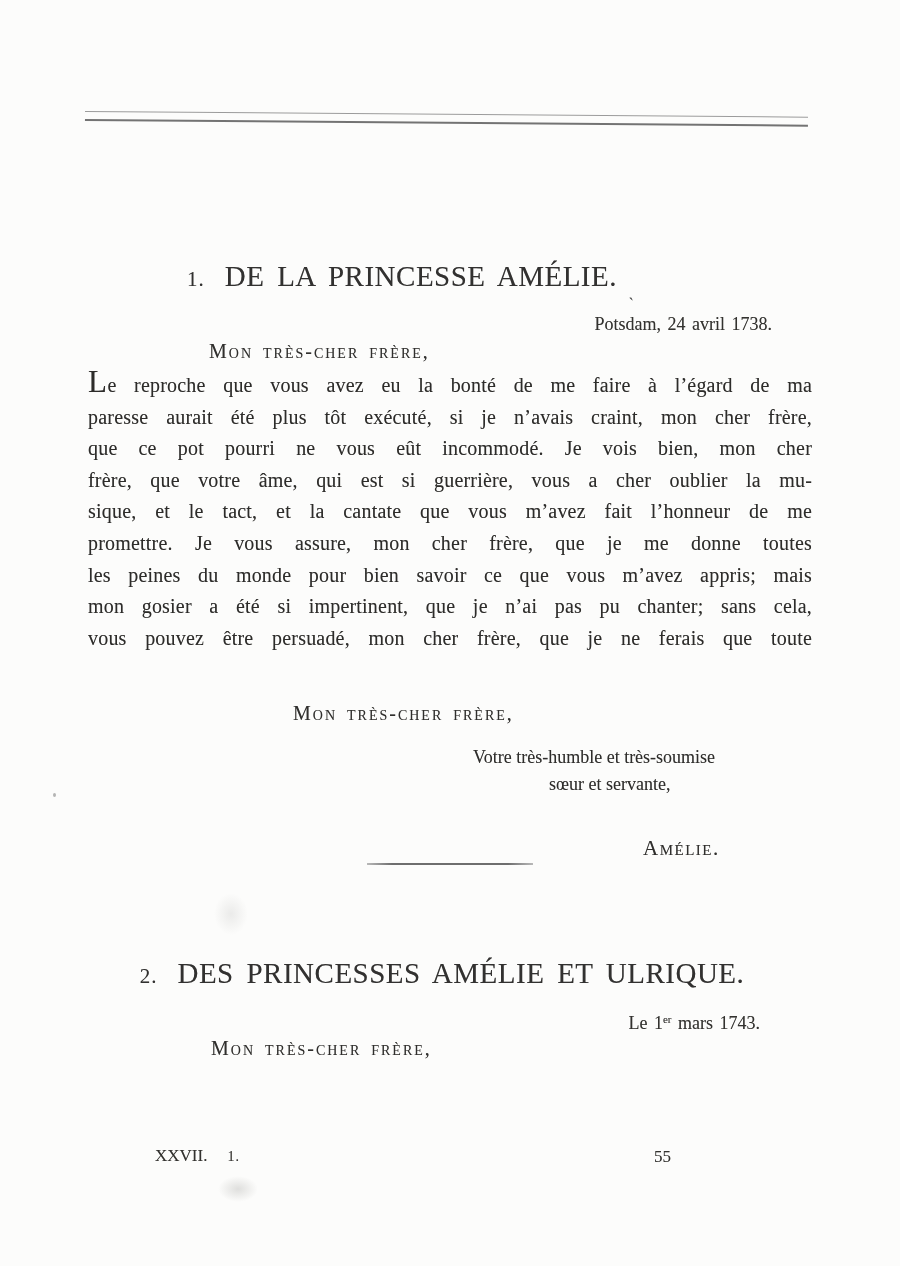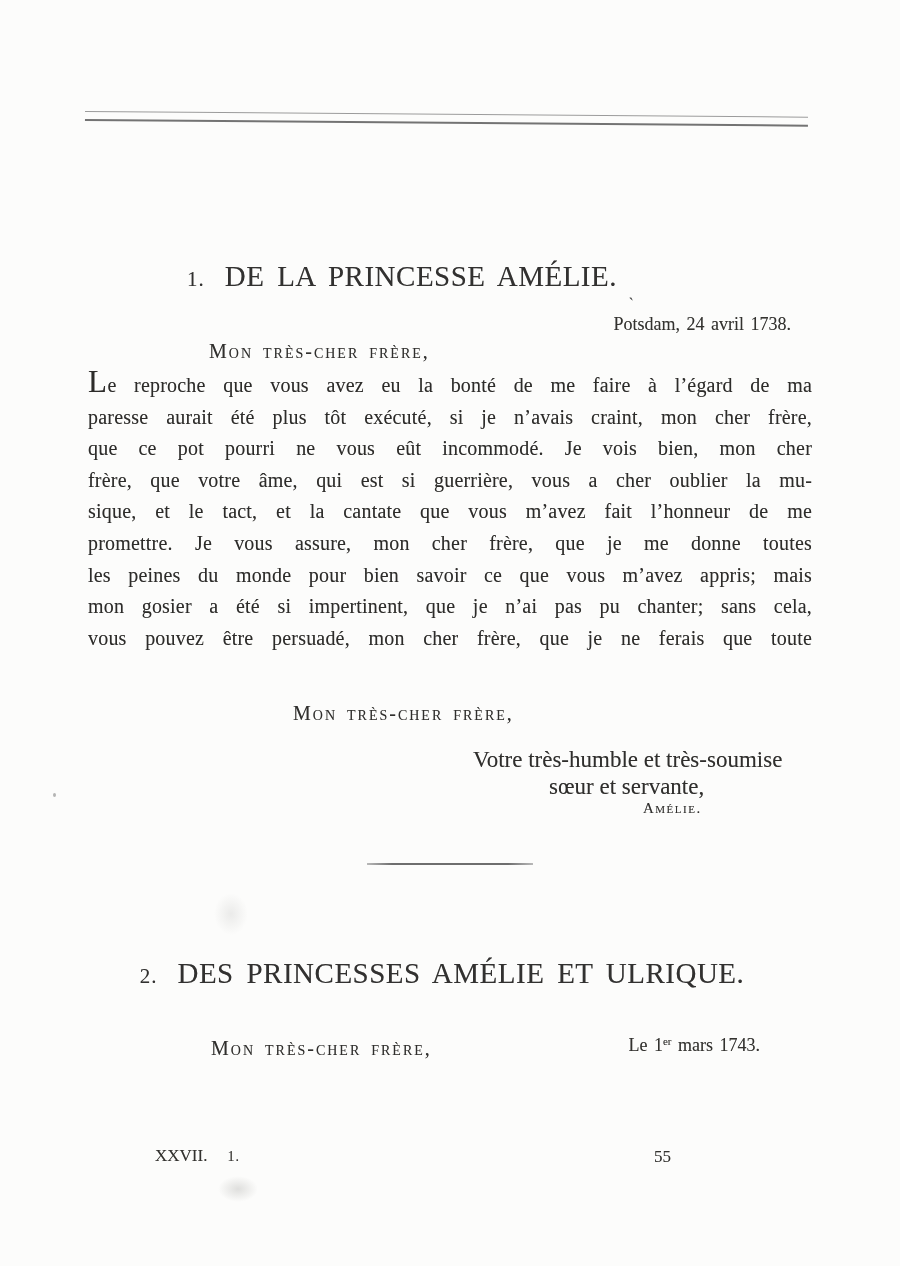--- a/index.html
+++ b/index.html
@@ -24,22 +24,22 @@
     position:absolute;left:0;width:804px;text-align:center;
     color:#323130;white-space:nowrap;
   }
   .heading .num{font-size:21px;letter-spacing:1px;margin-right:20px;}
   .heading .title{font-size:29px;letter-spacing:0.5px;word-spacing:5px;}
   .h1{top:260px;}
   .h2{top:957px;margin-left:40px;}
   .dateline{
     position:absolute;font-size:18px;word-spacing:2px;color:#33322f;white-space:nowrap;
   }
-  .d1{top:314px;right:109px;}
-  .d2{top:1035px;right:140px;}
+  .d1{top:314px;right:128px;}
+  .d2{top:1013px;right:140px;}
   .dateline sup{font-size:11px;vertical-align:6px;letter-spacing:0;}
   .salutation{
     position:absolute;
     font-variant:small-caps;
     font-size:20px;letter-spacing:2px;word-spacing:3px;
     color:#302f2d;white-space:nowrap;
   }
   .s1{left:209px;top:340px;}
   .s-close{left:293px;top:702px;}
   .s2{left:211px;top:1037px;}
@@ -49,26 +49,26 @@
     color:#2d2c2a;
   }
   .b1{top:370px;}
   .b1 .bline{line-height:31.6px;height:31.6px;overflow:hidden;
     text-align:justify;text-align-last:justify;}
   .b2{top:1071px;}
   .b2 .bline{line-height:36px;height:36px;overflow:hidden;
     text-align:justify;text-align-last:justify;}
   .bline.no-just{text-align:left;text-align-last:left;}
   .drop-initial{font-size:31px;line-height:0;letter-spacing:0.5px;}
-  .valediction{position:absolute;font-size:23px;color:#2f2e2c;white-space:nowrap;}
+  .valediction{position:absolute;font-size:18px;color:#2f2e2c;white-space:nowrap;}
   .v1{left:473px;top:747px;}
   .v2{left:549px;top:774px;}
   .sig{
-    position:absolute;left:643px;top:800px;
-    font-variant:small-caps;font-size:15px;letter-spacing:1.5px;color:#302f2d;
+    position:absolute;left:643px;top:836px;
+    font-variant:small-caps;font-size:21px;letter-spacing:1.5px;color:#302f2d;
   }
   .divider{
     position:absolute;left:367px;top:863px;width:166px;height:2px;
     background:linear-gradient(to right,#b9b9b9,#6e6e6e 15%,#6e6e6e 85%,#b9b9b9);
   }
   .footer-sig{position:absolute;left:155px;top:1146px;font-size:17px;color:#33322f;white-space:nowrap;}
   .footer-sig .sig2{font-size:14px;margin-left:20px;letter-spacing:1px;}
   .page-number{position:absolute;left:654px;top:1147px;font-size:17px;color:#33322f;}
   
   .stray-accent{position:absolute;left:628px;top:295px;font-size:16px;color:#4a4a4a;transform:rotate(8deg);}

